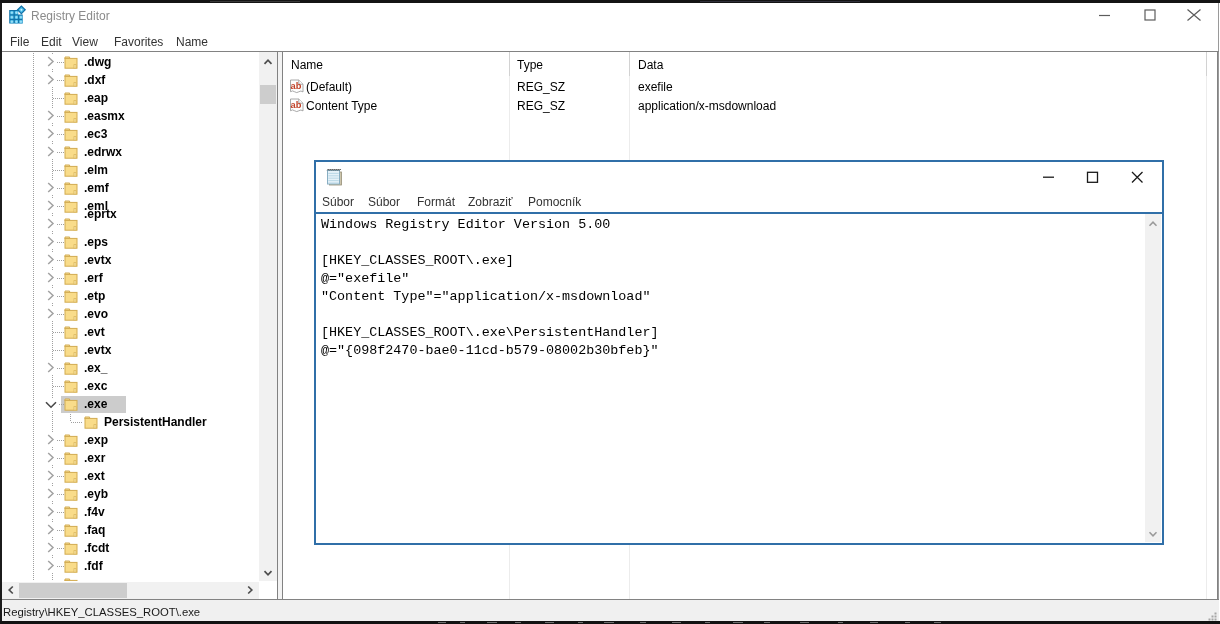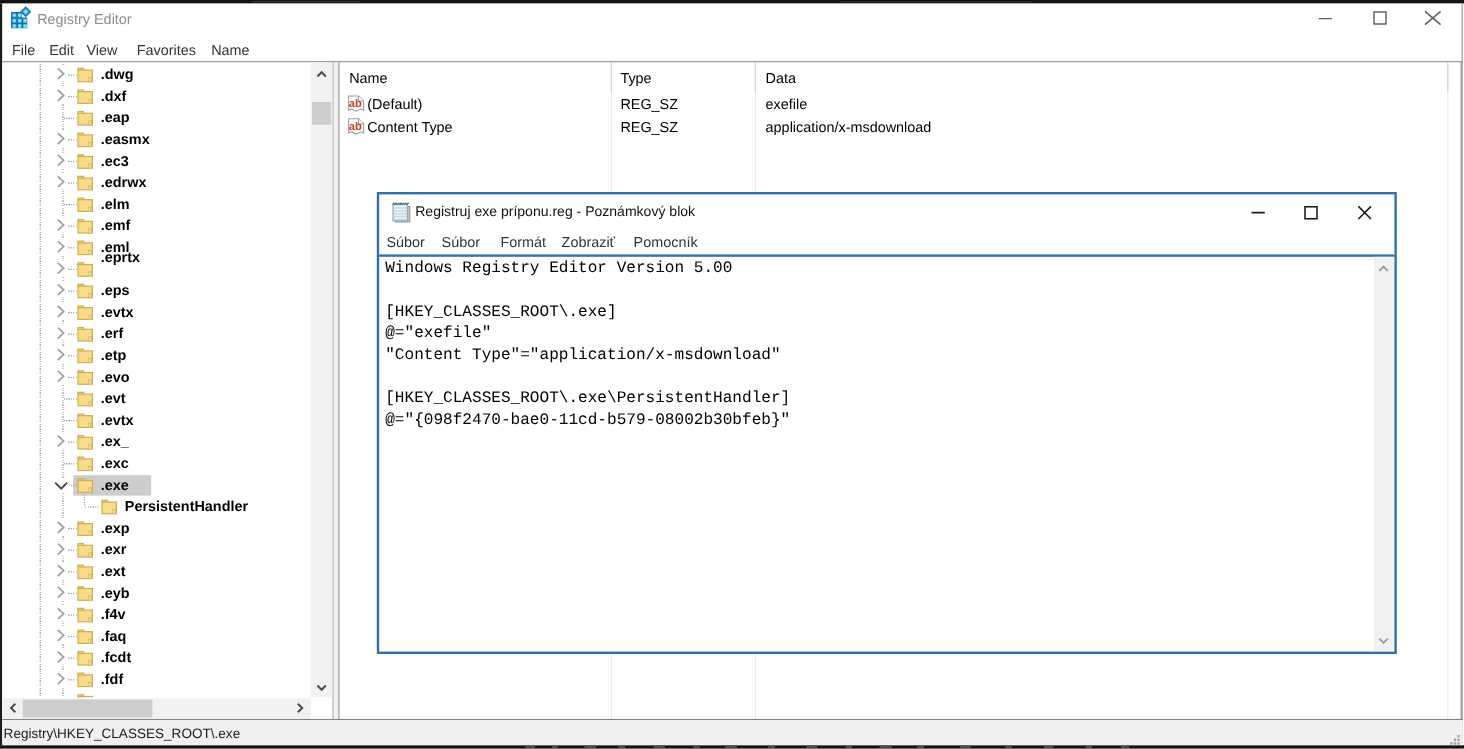--- a/index.html
+++ b/index.html
@@ -454,21 +454,20 @@
     </g>
 </svg>
 
 <div class="abs" style="left:314px;top:160px;width:850px;height:385px;background:#fff;border:2px solid #306fa8">
   <svg class="abs" style="left:9.5px;top:5.5px" width="18" height="18" viewBox="0 0 18 18">
 <rect x="3.5" y="4" width="12" height="13" fill="#cdc5ab" stroke="#948d77" stroke-width="0.8"></rect>
 <rect x="1.5" y="2.5" width="12" height="13.5" fill="#e6f2f9" stroke="#88aec2" stroke-width="1"></rect>
 <path d="M2.3,5.4 h10.4 M2.3,7.8 h10.4 M2.3,10.2 h10.4 M2.3,12.6 h10.4 M2.3,15 h10.4" stroke="#b4d5e4" stroke-width="0.9"></path>
 <path d="M1.2,2.4 l1,-1.4 1,1.4 1,-1.4 1,1.4 1,-1.4 1,1.4 1,-1.4 1,1.4 1,-1.4 1,1.4 1,-1.4 1,1.4 1,-1.4 0.6,0.9" fill="none" stroke="#454545" stroke-width="0.8"></path>
 </svg>
-  <div class="abs" style="left:30px;top:7px;font-size:11.7px;color:#111;line-height:16px">Registruj exe príponu.reg - Poznámkový blok</div>
   <svg class="abs" style="left:722px;top:4.5px" width="120" height="20" viewBox="0 0 120 20">
   <path d="M5,10.2 h11" stroke="#1a1a1a" stroke-width="1.3" fill="none"></path>
   <rect x="49.5" y="5.3" width="10" height="10" fill="none" stroke="#1a1a1a" stroke-width="1.3"></rect>
   <path d="M94,5 l10.5,10.5 M104.5,5 L94,15.5" stroke="#1a1a1a" stroke-width="1.3" fill="none"></path>
   </svg>
   <div class="abs menu" style="left:6px;top:31px">Súbor</div>
   <div class="abs menu" style="left:52px;top:31px">Súbor</div>
   <div class="abs menu" style="left:101px;top:31px">Formát</div>
   <div class="abs menu" style="left:152px;top:31px">Zobraziť</div>
   <div class="abs menu" style="left:212px;top:31px">Pomocník</div>

